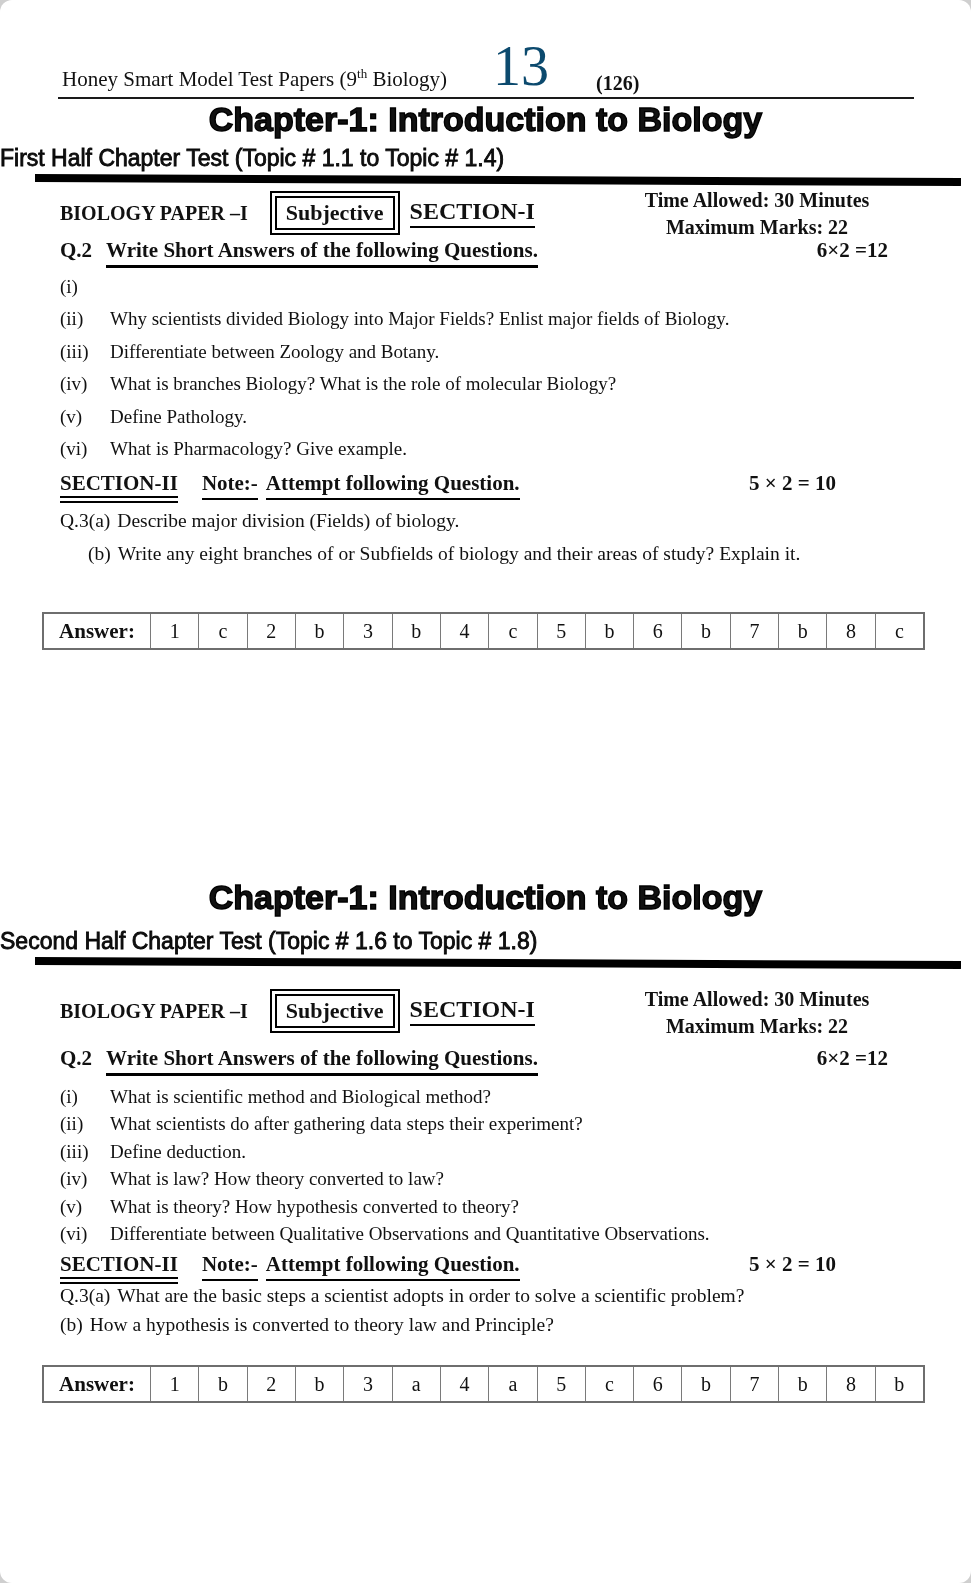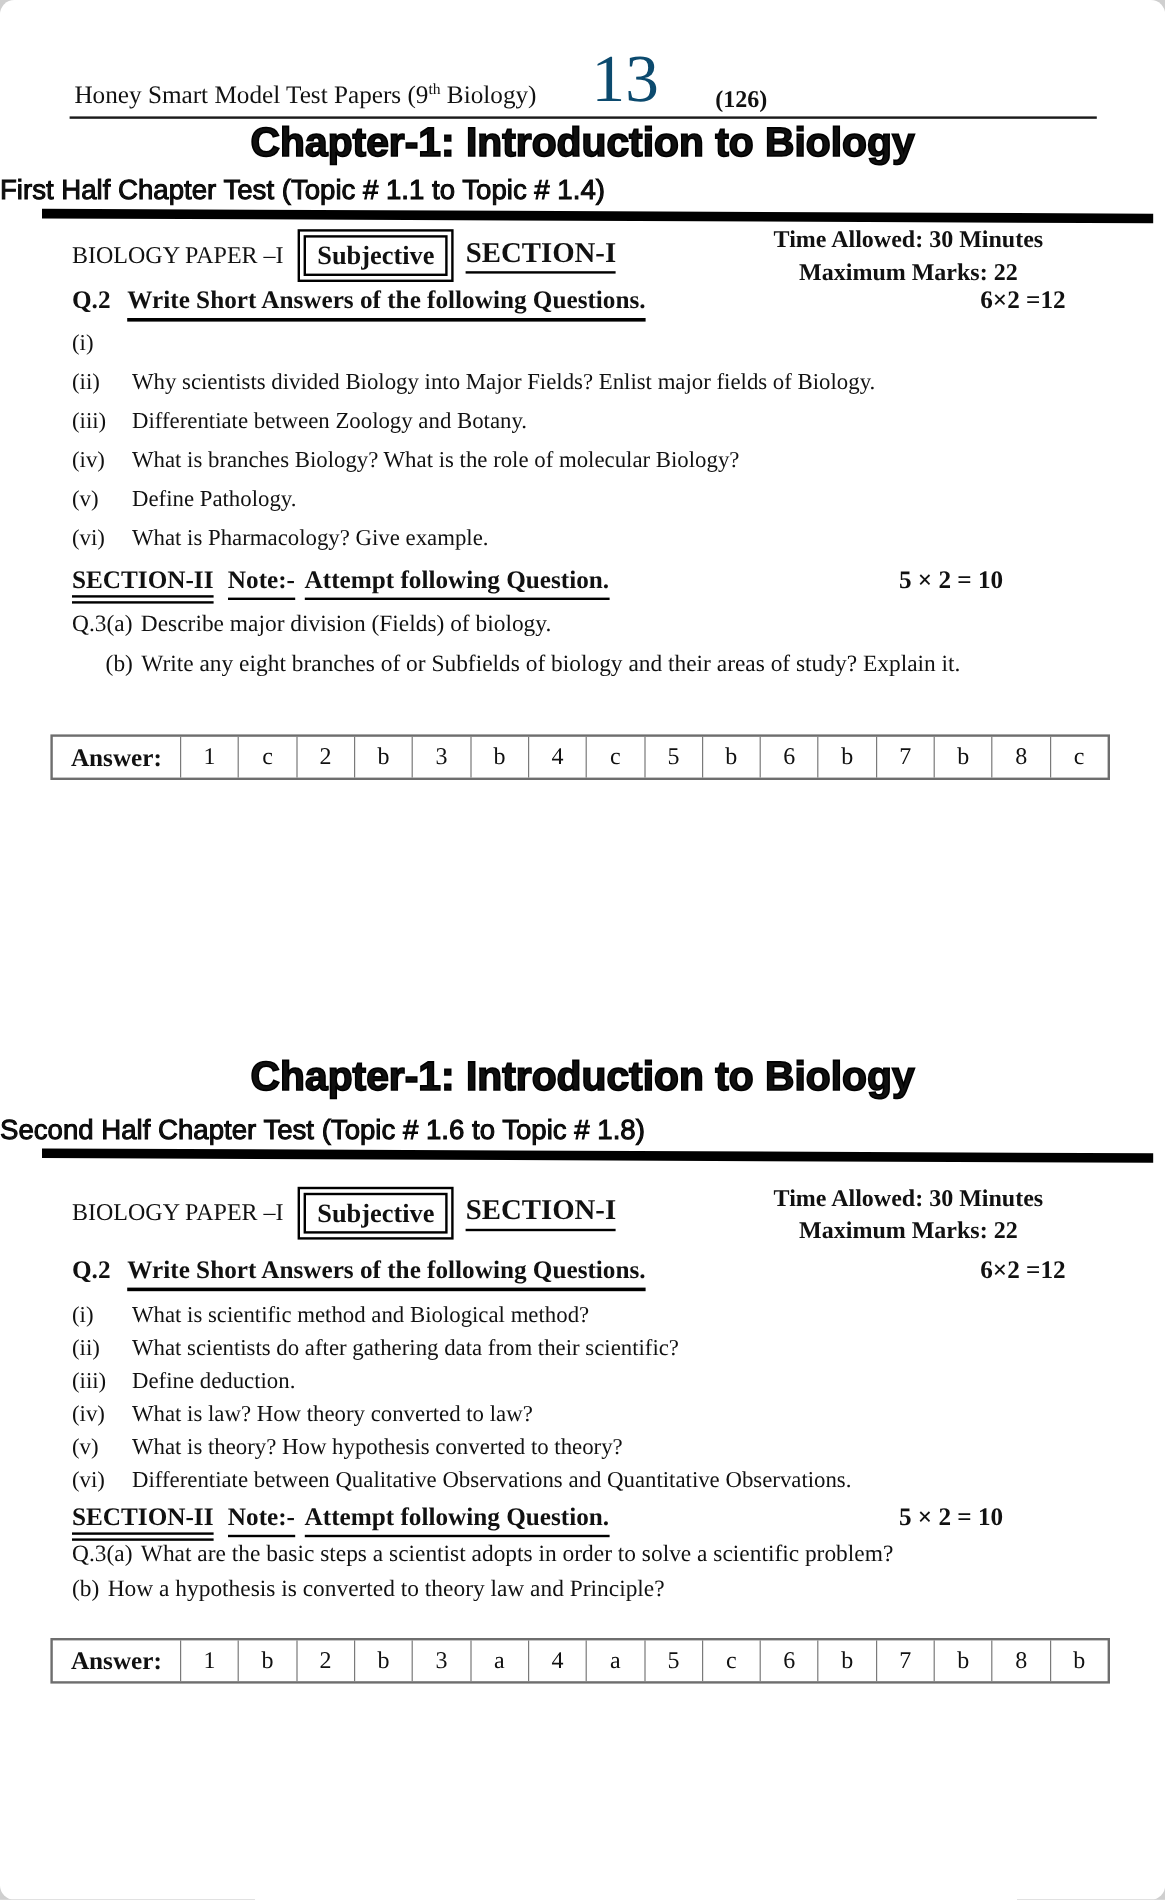--- a/index.html
+++ b/index.html
@@ -24,41 +24,41 @@
     white-space:nowrap;
   }
   .subtitle{
     left:0;width:100%;
     font-family:"Liberation Sans", sans-serif;font-weight:normal;
     font-size:23px;-webkit-text-stroke:0.8px #000;white-space:nowrap;
   }
   .bar{left:35px;width:926px;height:8px;background:#000;transform:rotate(0.25deg);transform-origin:left center;}
   
   .paper-row{left:60px;height:50px;display:flex;align-items:center;white-space:nowrap;}
-  .paper-label{font-size:20px;font-weight:normal;}
-  .subjective-box{margin-left:12px;border:2.5px solid #000;padding:3px;}
+  .paper-label{font-size:20px;font-weight:bold;}
+  .subjective-box{margin-left:22px;border:2.5px solid #000;padding:3px;}
   .subjective-box .inner{display:block;border:2.5px solid #000;padding:2px 9px;font-size:22px;font-weight:bold;}
   .section1-label{margin-left:10px;font-size:24px;font-weight:bold;border-bottom:2px solid #000;padding-bottom:1px;}
   .info{left:618px;width:278px;text-align:center;font-size:20px;font-weight:bold;line-height:27px;white-space:nowrap;}
   
   .q2row{left:60px;width:828px;display:flex;align-items:baseline;white-space:nowrap;}
   .q2label{font-size:21px;font-weight:bold;}
   .q2heading{margin-left:14px;font-size:21px;font-weight:bold;border-bottom:3.5px solid #000;padding-bottom:2px;}
   .q2marks{margin-left:auto;font-size:21px;font-weight:bold;}
   
   .questions{left:60px;width:870px;}
   .qrow{display:flex;align-items:baseline;}
   .qno{flex:0 0 50px;font-size:19px;}
   .qtext{font-size:19px;white-space:nowrap;}
   .rh32 .qrow{height:32.4px;}
   .rh27 .qrow{height:27.4px;}
   
   .sec2row{left:60px;width:776px;display:flex;align-items:baseline;white-space:nowrap;}
   .sec2label{font-size:21px;font-weight:bold;border-bottom:7px double #000;padding-bottom:0px;}
-  .sec2note{margin-left:12px;font-size:21px;font-weight:bold;border-bottom:2.5px solid #000;padding-bottom:2px;}
+  .sec2note{margin-left:24px;font-size:21px;font-weight:bold;border-bottom:2.5px solid #000;padding-bottom:2px;}
   .sec2heading{margin-left:8px;font-size:21px;font-weight:bold;border-bottom:2.5px solid #000;padding-bottom:2px;}
   .sec2marks{margin-left:auto;font-size:21px;font-weight:bold;}
   
   .q3line{font-size:19.5px;white-space:nowrap;}
   .q3line .lbl{margin-right:7px;}
   
   .anstable{left:42px;width:883px;height:38px;display:flex;border:2px solid #6e6e6e;box-sizing:border-box;background:#fff;}
   .anstable .cell{border-left:1.5px solid #7a7a7a;display:flex;align-items:center;justify-content:center;font-size:20px;}
   .anstable .label-cell{flex:0 0 106px;border-left:none;font-weight:bold;font-size:21px;}
   .anstable .val-cell{flex:1 1 0;}
@@ -177,21 +177,21 @@
     <span class="q2marks">6×2 =12</span>
   </div>
 
   <div class="abs questions rh27" style="top:1086px;">
     <div class="qrow">
         <span class="qno">(i)</span>
         <span class="qtext">What is scientific method and Biological method?</span>
       </div>
     <div class="qrow">
         <span class="qno">(ii)</span>
-        <span class="qtext">What scientists do after gathering data from their scientific?</span>
+        <span class="qtext">What scientists do after gathering data steps their experiment?</span>
       </div>
     <div class="qrow">
         <span class="qno">(iii)</span>
         <span class="qtext">Define deduction.</span>
       </div>
     <div class="qrow">
         <span class="qno">(iv)</span>
         <span class="qtext">What is law? How theory converted to law?</span>
       </div>
     <div class="qrow">

